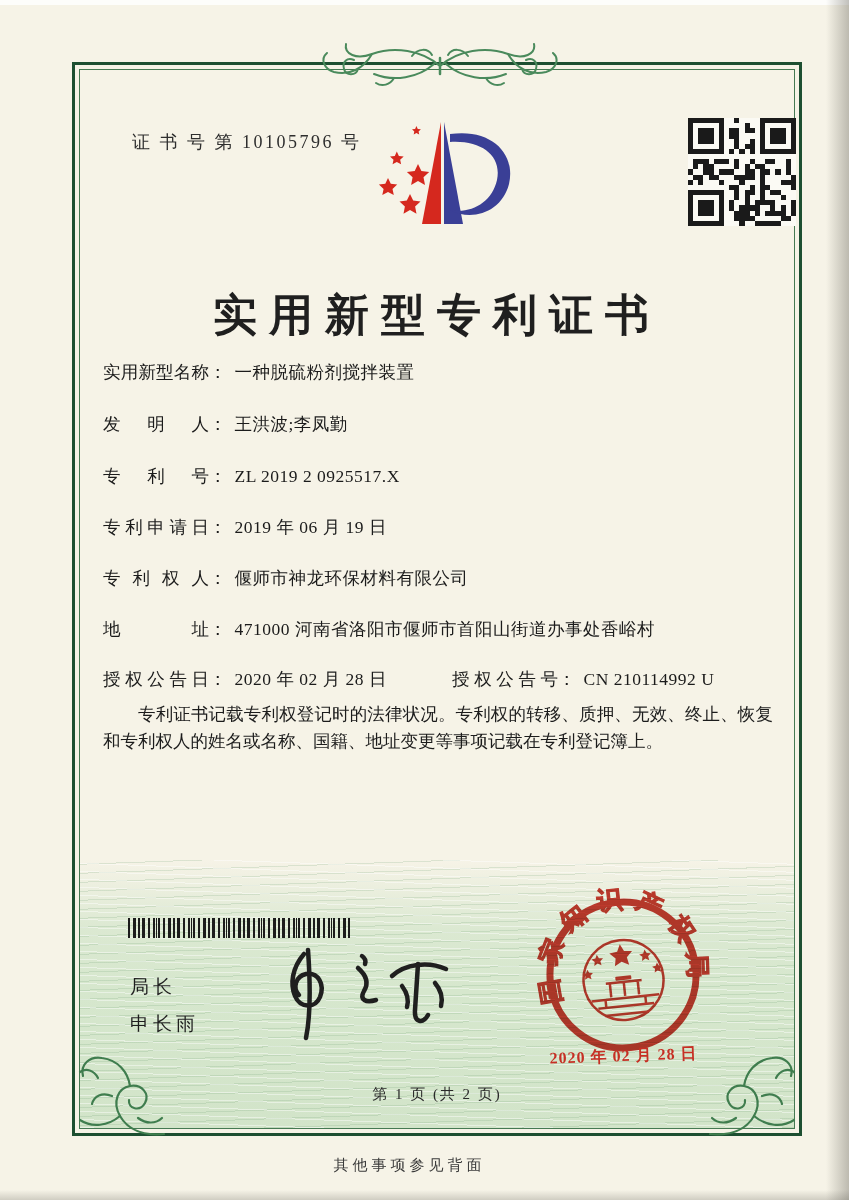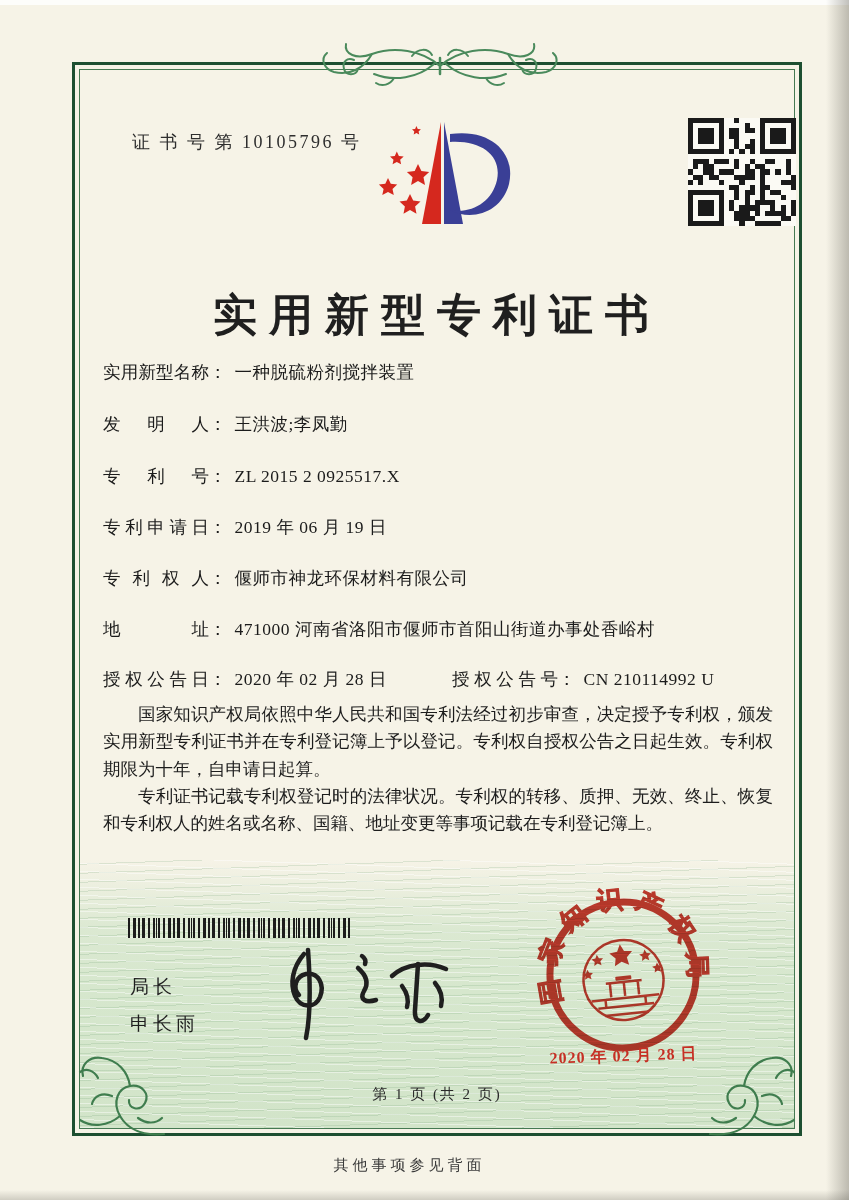--- a/index.html
+++ b/index.html
@@ -270,40 +270,39 @@
 
 <div class="abs title">实用新型专利证书</div>
 
 <div class="row" style="top:360px;">
   <span class="flabel">实用新型名称</span><span class="colon">：</span><span class="fvalue">一种脱硫粉剂搅拌装置</span>
 </div>
 <div class="row" style="top:412px;">
   <span class="flabel">发明人</span><span class="colon">：</span><span class="fvalue">王洪波;李凤勤</span>
 </div>
 <div class="row" style="top:464px;">
-  <span class="flabel">专利号</span><span class="colon">：</span><span class="fvalue">ZL 2015 2 0925517.X</span>
+  <span class="flabel">专利号</span><span class="colon">：</span><span class="fvalue">ZL 2019 2 0925517.X</span>
 </div>
 <div class="row" style="top:515px;">
   <span class="flabel">专利申请日</span><span class="colon">：</span><span class="fvalue">2019 年 06 月 19 日</span>
 </div>
 <div class="row" style="top:566px;">
   <span class="flabel">专利权人</span><span class="colon">：</span><span class="fvalue">偃师市神龙环保材料有限公司</span>
 </div>
 <div class="row" style="top:617px;">
   <span class="flabel">地址</span><span class="colon">：</span><span class="fvalue">471000 河南省洛阳市偃师市首阳山街道办事处香峪村</span>
 </div>
 <div class="row" style="top:667px;">
   <span class="flabel">授权公告日</span><span class="colon">：</span><span class="fvalue">2020 年 02 月 28 日</span>
 </div>
 <div class="row" style="top:667px; left:452px;">
   <span class="flabel">授权公告号</span><span class="colon">：</span><span class="fvalue">CN 210114992 U</span>
 </div>
 
 <div class="abs paras">
-  <p>国家知识产权局依照中华人民共和国专利法经过初步审查，决定授予专利权，颁发实用新型专利证书并在专利登记簿上予以登记。专利权自授权公告之日起生效。专利权期限为十年，自申请日起算。</p>
   <p>专利证书记载专利权登记时的法律状况。专利权的转移、质押、无效、终止、恢复和专利权人的姓名或名称、国籍、地址变更等事项记载在专利登记簿上。</p>
 </div>
 
 <div class="abs barcode"></div>
 
 <div class="abs sig-title">局长</div>
 <div class="abs sig-name">申长雨</div>
 
 <svg class="abs" style="left:252px; top:938px;" width="215" height="112" viewBox="0 0 215 112">
   <g stroke="#1f1f1f" stroke-width="4.5" fill="none" stroke-linecap="round" stroke-linejoin="round">

